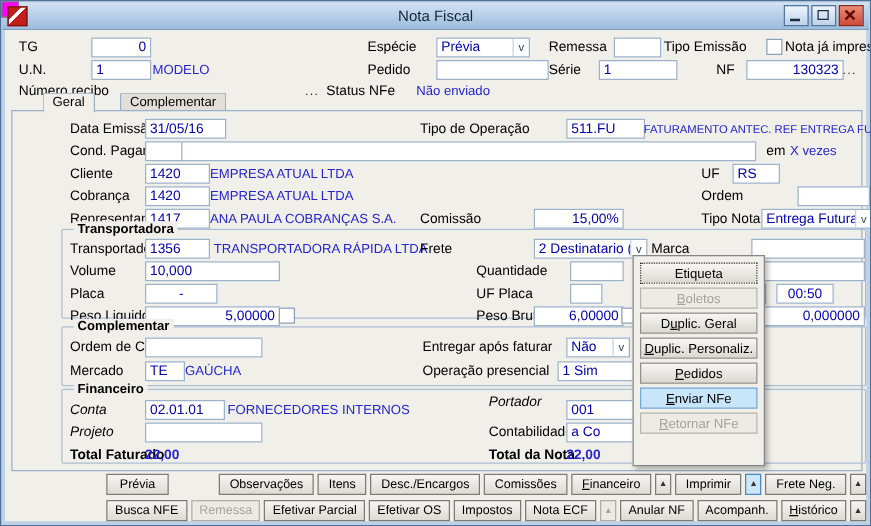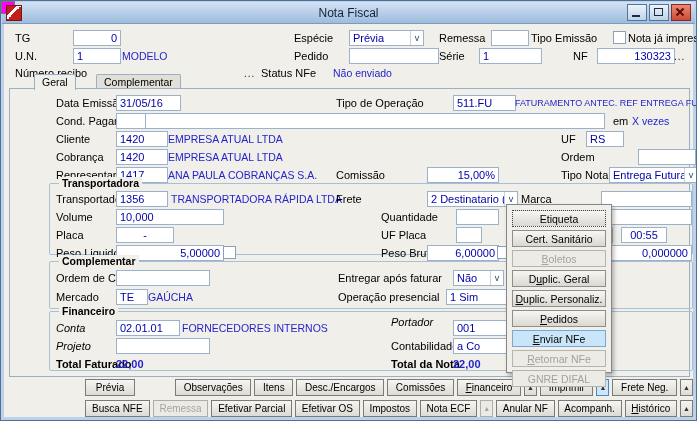--- a/index.html
+++ b/index.html
@@ -175,21 +175,21 @@
   <div class="fld" style="left:115px;top:208px;width:100px">10,000</div>
   <span class="lbl" style="left:380px;top:210px">Quantidade</span>
   <div class="fld" style="left:455px;top:208px;width:35px"></div>
   <div class="fld" style="left:608px;top:208px;width:75px"></div>
 
   <span class="lbl" style="left:55px;top:228px">Placa</span>
   <div class="fld ctr" style="left:115px;top:226px;width:50px">-</div>
   <span class="lbl" style="left:380px;top:228px">UF Placa</span>
   <div class="fld" style="left:455px;top:226px;width:18px"></div>
   <div class="fld" style="left:540px;top:226px;width:64px"></div>
-  <div class="fld ctr" style="left:620px;top:226px;width:38px">00:55</div>
+  <div class="fld ctr" style="left:620px;top:226px;width:38px">00:50</div>
 
   <span class="lbl" style="left:55px;top:246px">Peso Liquido</span>
   <div class="fld num" style="left:115px;top:244px;width:100px">5,00000</div>
   <span class="chk" style="left:222px;top:245px"></span>
   <span class="lbl" style="left:380px;top:246px">Peso Bruto</span>
   <div class="fld num" style="left:426px;top:244px;width:64px">6,00000</div>
   <span class="chk" style="left:496px;top:245px"></span>
   <div class="fld num" style="left:600px;top:244px;width:83px">0,000000</div>
 
   <div class="grp" style="left:48px;top:260px;width:642px;height:46px"></div>
@@ -227,25 +227,20 @@
   <span class="desc b" style="left:115px;top:357px;font-size:11px">22,00</span>
   <span class="lbl b" style="left:390px;top:357px">Total da Nota</span>
   <span class="desc b" style="left:452px;top:357px;font-size:11px">22,00</span>
 
   <div class="popup">
     <div class="pbtn focused">
         <span>Etiqueta</span>
         <span class="accel"></span>
         <span></span>
       </div>
-    <div class="pbtn">
-        <span>Cert. Sanitário</span>
-        <span class="accel"></span>
-        <span></span>
-      </div>
     <div class="pbtn disabled">
         <span></span>
         <span class="accel">B</span>
         <span>oletos</span>
       </div>
     <div class="pbtn">
         <span>D</span>
         <span class="accel">u</span>
         <span>plic. Geral</span>
       </div>
@@ -262,25 +257,20 @@
     <div class="pbtn hilite">
         <span></span>
         <span class="accel">E</span>
         <span>nviar NFe</span>
       </div>
     <div class="pbtn disabled">
         <span></span>
         <span class="accel">R</span>
         <span>etornar NFe</span>
       </div>
-    <div class="pbtn disabled">
-        <span>GNRE DIFAL</span>
-        <span class="accel"></span>
-        <span></span>
-      </div>
   </div>
 
   <div class="btnrow r1">
     <div class="btn" style="flex-grow:1.6">
         <span>Prévia</span>
         <span class="accel"></span>
         <span></span>
       </div>
     <div class="spacer"></div>
     <div class="btn">

